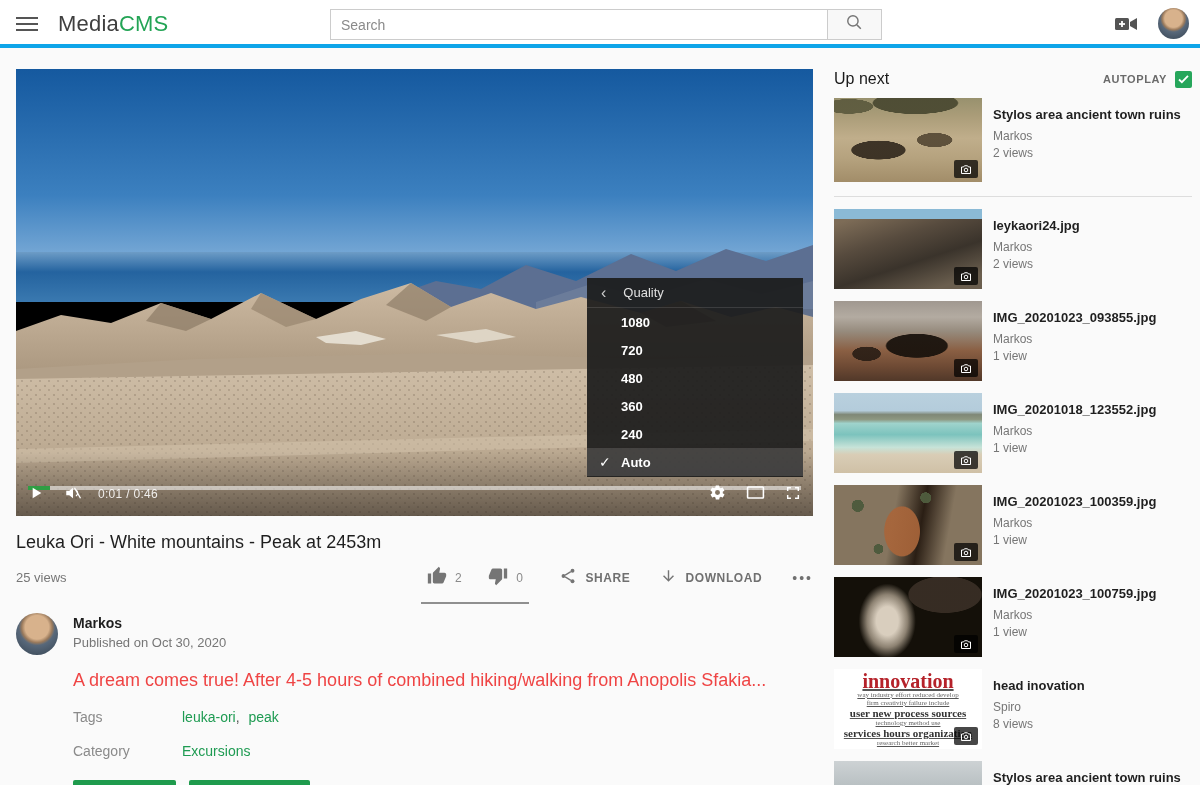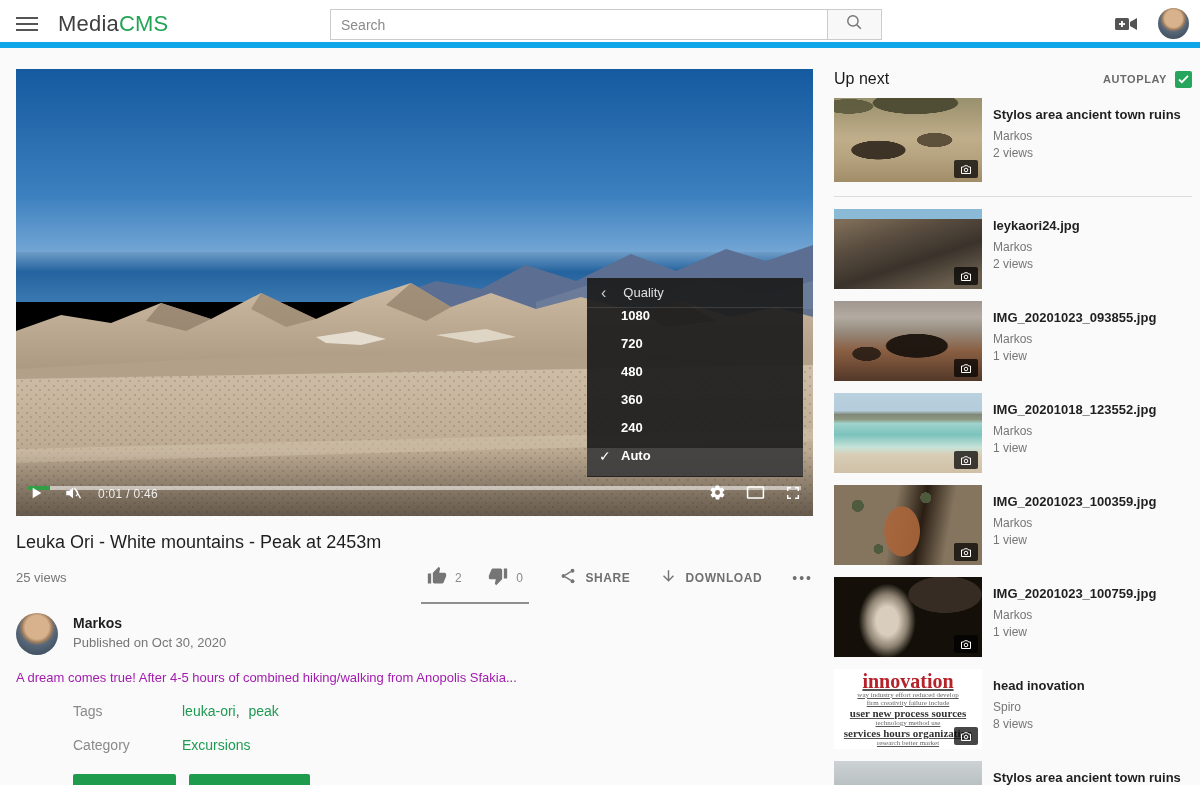--- a/index.html
+++ b/index.html
@@ -1,20 +1,20 @@
 <!DOCTYPE html>
 <html><head>
 <meta charset="utf-8">
 <style>
   * { margin:0; padding:0; box-sizing:border-box; }
   html,body { width:1200px; height:785px; overflow:hidden; background:#fafafa;
     font-family:"Liberation Sans", sans-serif; }
 
   
-  .topbar { position:relative; height:48px; background:#fff; border-bottom:6px solid #0ea5e9;text-decoration:underline; }
+  .topbar { position:relative; height:48px; background:#fff; border-bottom:4px solid #0ea5e9;text-decoration:underline; }
   .hamburger { position:absolute; left:16px; top:14px; width:22px; height:20px; cursor:pointer;
     display:flex; flex-direction:column; justify-content:center; gap:4px; }
   .hamburger span { display:block; height:2px; background:#555; }
   .logo { position:absolute; left:58px; top:11px; font-size:22px; color:#3f3f3f; letter-spacing:.2px; }
   .logo .cms { color:#23a455; }
   .searchwrap { position:absolute; left:330px; top:9px; display:flex; }
   .searchwrap input { width:497px; height:31px; border:1px solid #ccc; border-right:none;
     padding:0 10px; font-size:14px; color:#333; background:#fff; outline:none; }
   .searchwrap input::placeholder { color:#8a8a8a; }
   .searchbtn { width:55px; height:31px; border:1px solid #ccc; background:#f8f8f8;
@@ -43,21 +43,21 @@
   .spacer { flex:1; }
   .cbtn + .cbtn { margin-left:0; }
   .c-right { display:flex; align-items:center; gap:20px; }
 
   
   .qmenu { position:absolute; left:571px; top:209px; width:216px; height:199px;
     background:rgba(27,27,27,.92); color:#fff; }
   .qhead { height:30px; display:flex; align-items:center; padding-left:14px;
     border-bottom:1px solid rgba(255,255,255,.12); color:#e0e0e0; font-size:13px; cursor:pointer; }
   .qhead .chev { font-size:16px; color:#ccc; margin-right:17px; }
-  .qitem { height:28px; display:flex; padding-left:34px;
+  .qitem { height:28px; display:flex; align-items:center; padding-left:34px;
     font-size:13px; font-weight:bold; color:#fff; cursor:pointer; }
   .qitem.sel { background:rgba(255,255,255,.14); padding-left:12px; }
   .qitem.sel .qcheck { width:22px; font-weight:normal; font-size:14px; }
 
   
   .vtitle { margin-top:16px; font-size:18px; color:#1f1f1f; font-weight:400; }
   .statsrow { display:flex; justify-content:space-between; align-items:center; margin-top:13px; }
   .views { color:#767676; font-size:13px; }
   .actions { display:flex; align-items:center; color:#707070; }
   .rategroup { display:flex; align-items:center; border-bottom:2px solid #8f8f8f;
@@ -68,21 +68,21 @@
   .rategroup .act + .act { margin-left:26px; }
   .actions .sep-act { margin-left:30px; }
   .dots { font-size:14px; letter-spacing:2px; color:#707070; cursor:pointer; margin-left:30px; }
 
   .authorrow { display:flex; margin-top:24px; }
   .avatar-md { width:42px; height:42px; border-radius:50%; flex:none;
     background:radial-gradient(circle at 50% 34%, #d8b28c 0 34%, #9a7a5c 44%, #58687a 52%, #33414f 100%); }
   .authinfo { margin-left:15px; padding-top:2px; }
   .authname { font-size:14px; font-weight:bold; color:#1f1f1f; }
   .published { font-size:13px; color:#767676; margin-top:4px; }
-  .descr { margin-top:15px; font-size:13px; color:#a21caf; }
+  .descr { margin-left:57px; margin-top:15px; font-size:18px; color:#ef4444; }
   .metarow { margin-left:57px; margin-top:18px; display:flex; font-size:14px; }
   .metalabel { width:109px; color:#8a8a8a; }
   .metaval a { color:#1e9b52; text-decoration:none; font-weight:500; cursor:pointer; }
   .metaval .comma { color:#555; }
   .btnrow { margin-left:57px; margin-top:21px; display:flex; gap:13px; }
   .gbtn { background:#1f9b4d; color:#fff; border:none; font-size:11px; font-weight:bold;
     letter-spacing:.5px; padding:11px 17px 11px 17px; border-radius:2px; cursor:pointer;
     font-family:"Liberation Sans", sans-serif; }
 
   

